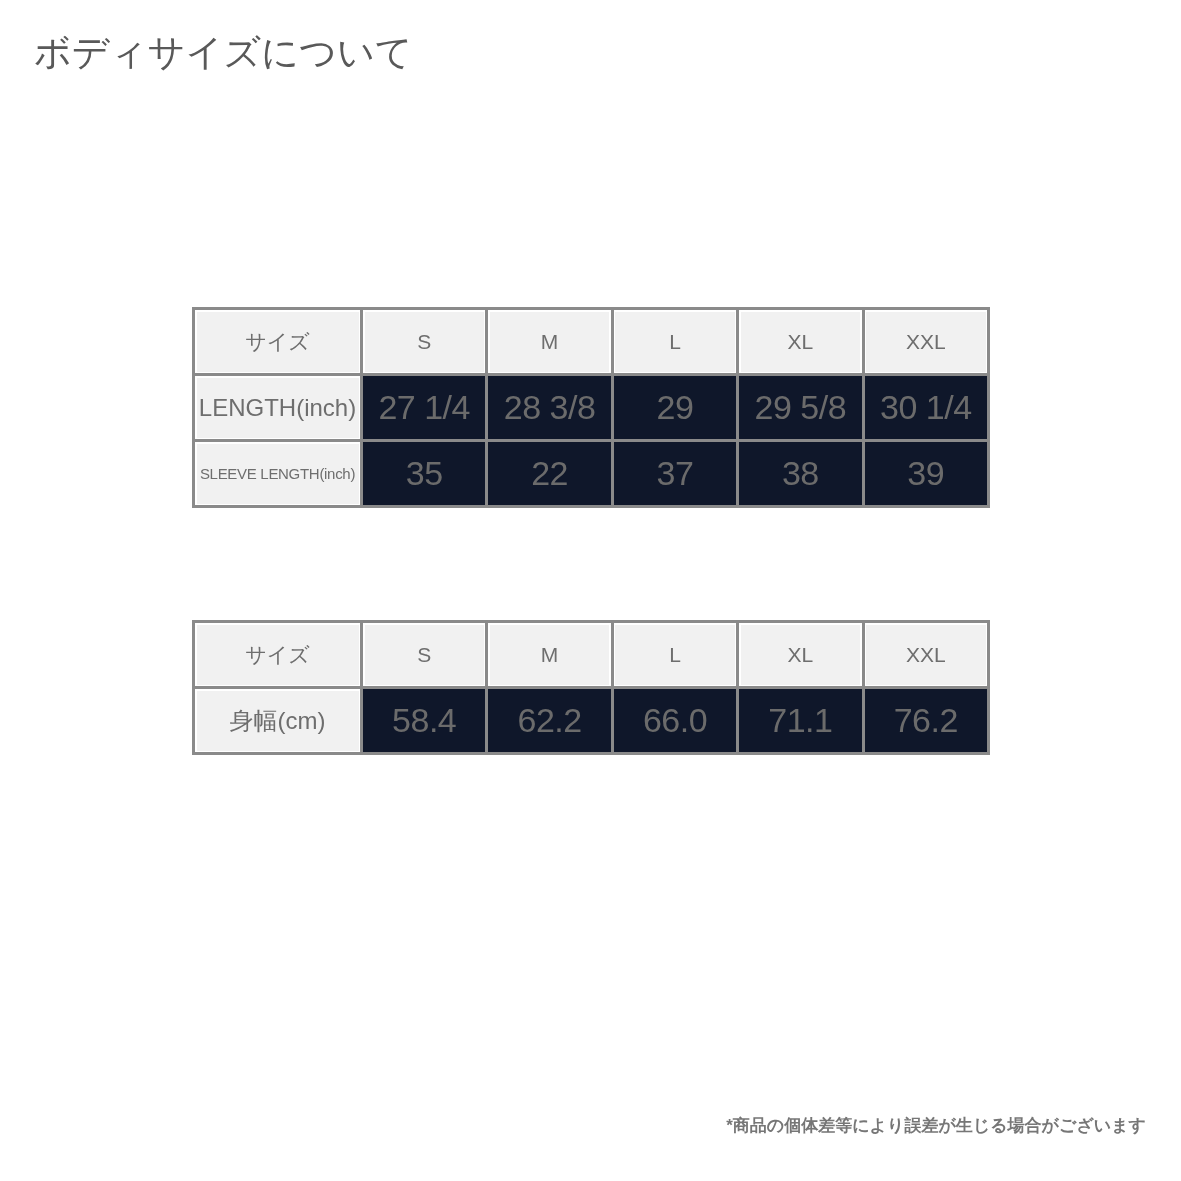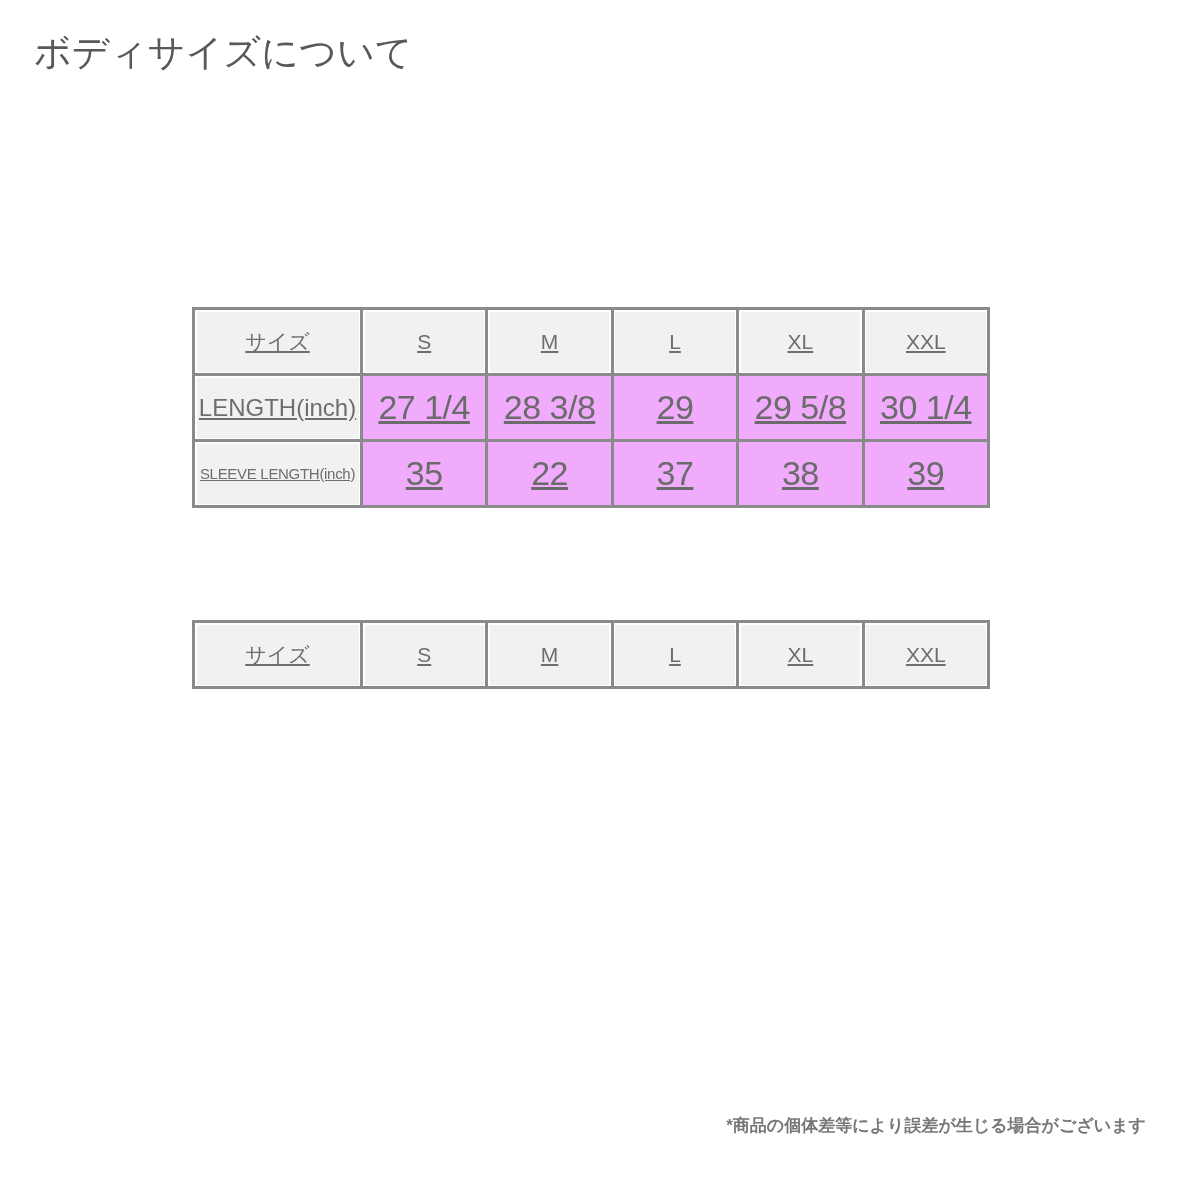--- a/index.html
+++ b/index.html
@@ -37,36 +37,35 @@
   #table-cm   { top: 620px; }
 
   table.size-table th,
   table.size-table td {
     border: 3px solid var(--border);
     height: 59px;
     text-align: center;
     vertical-align: middle;
     overflow: hidden;
     white-space: nowrap;
-    text-decoration: underline;
   }
   
   table.size-table th,
   table.size-table td.label {
     background-color: var(--cell_bg);
     background-clip: content-box;
     padding: 2px;
     font-weight: 400;
     font-size: 21px;
     color: var(--text);
   }
   table.size-table td.label { font-size: 24px; }
   table.size-table td.label.small-label { font-size: 15px; letter-spacing: -0.3px; margin-left: 24px; }
   table.size-table td.value {
-    background: #f0abfc;
+    background: #0f172a;
     font-size: 34px;
     letter-spacing: -0.5px;
     color: #6b6b6b;
   }
 
   .footnote {
     position: absolute;
     right: 35px;
     top: 1114px;
     font-size: 17px;
@@ -129,17 +128,25 @@
     </colgroup>
     <tbody>
         <tr>
           <th>サイズ</th>
           <th>S</th>
           <th>M</th>
           <th>L</th>
           <th>XL</th>
           <th>XXL</th>
         </tr>
+        <tr>
+          <td class="label">身幅(cm)</td>
+          <td class="value">58.4</td>
+          <td class="value">62.2</td>
+          <td class="value">66.0</td>
+          <td class="value">71.1</td>
+          <td class="value">76.2</td>
+        </tr>
       </tbody>
   </table>
 
   <div class="footnote">*商品の個体差等により誤差が生じる場合がございます</div>
 </div>
 
 </body></html>

